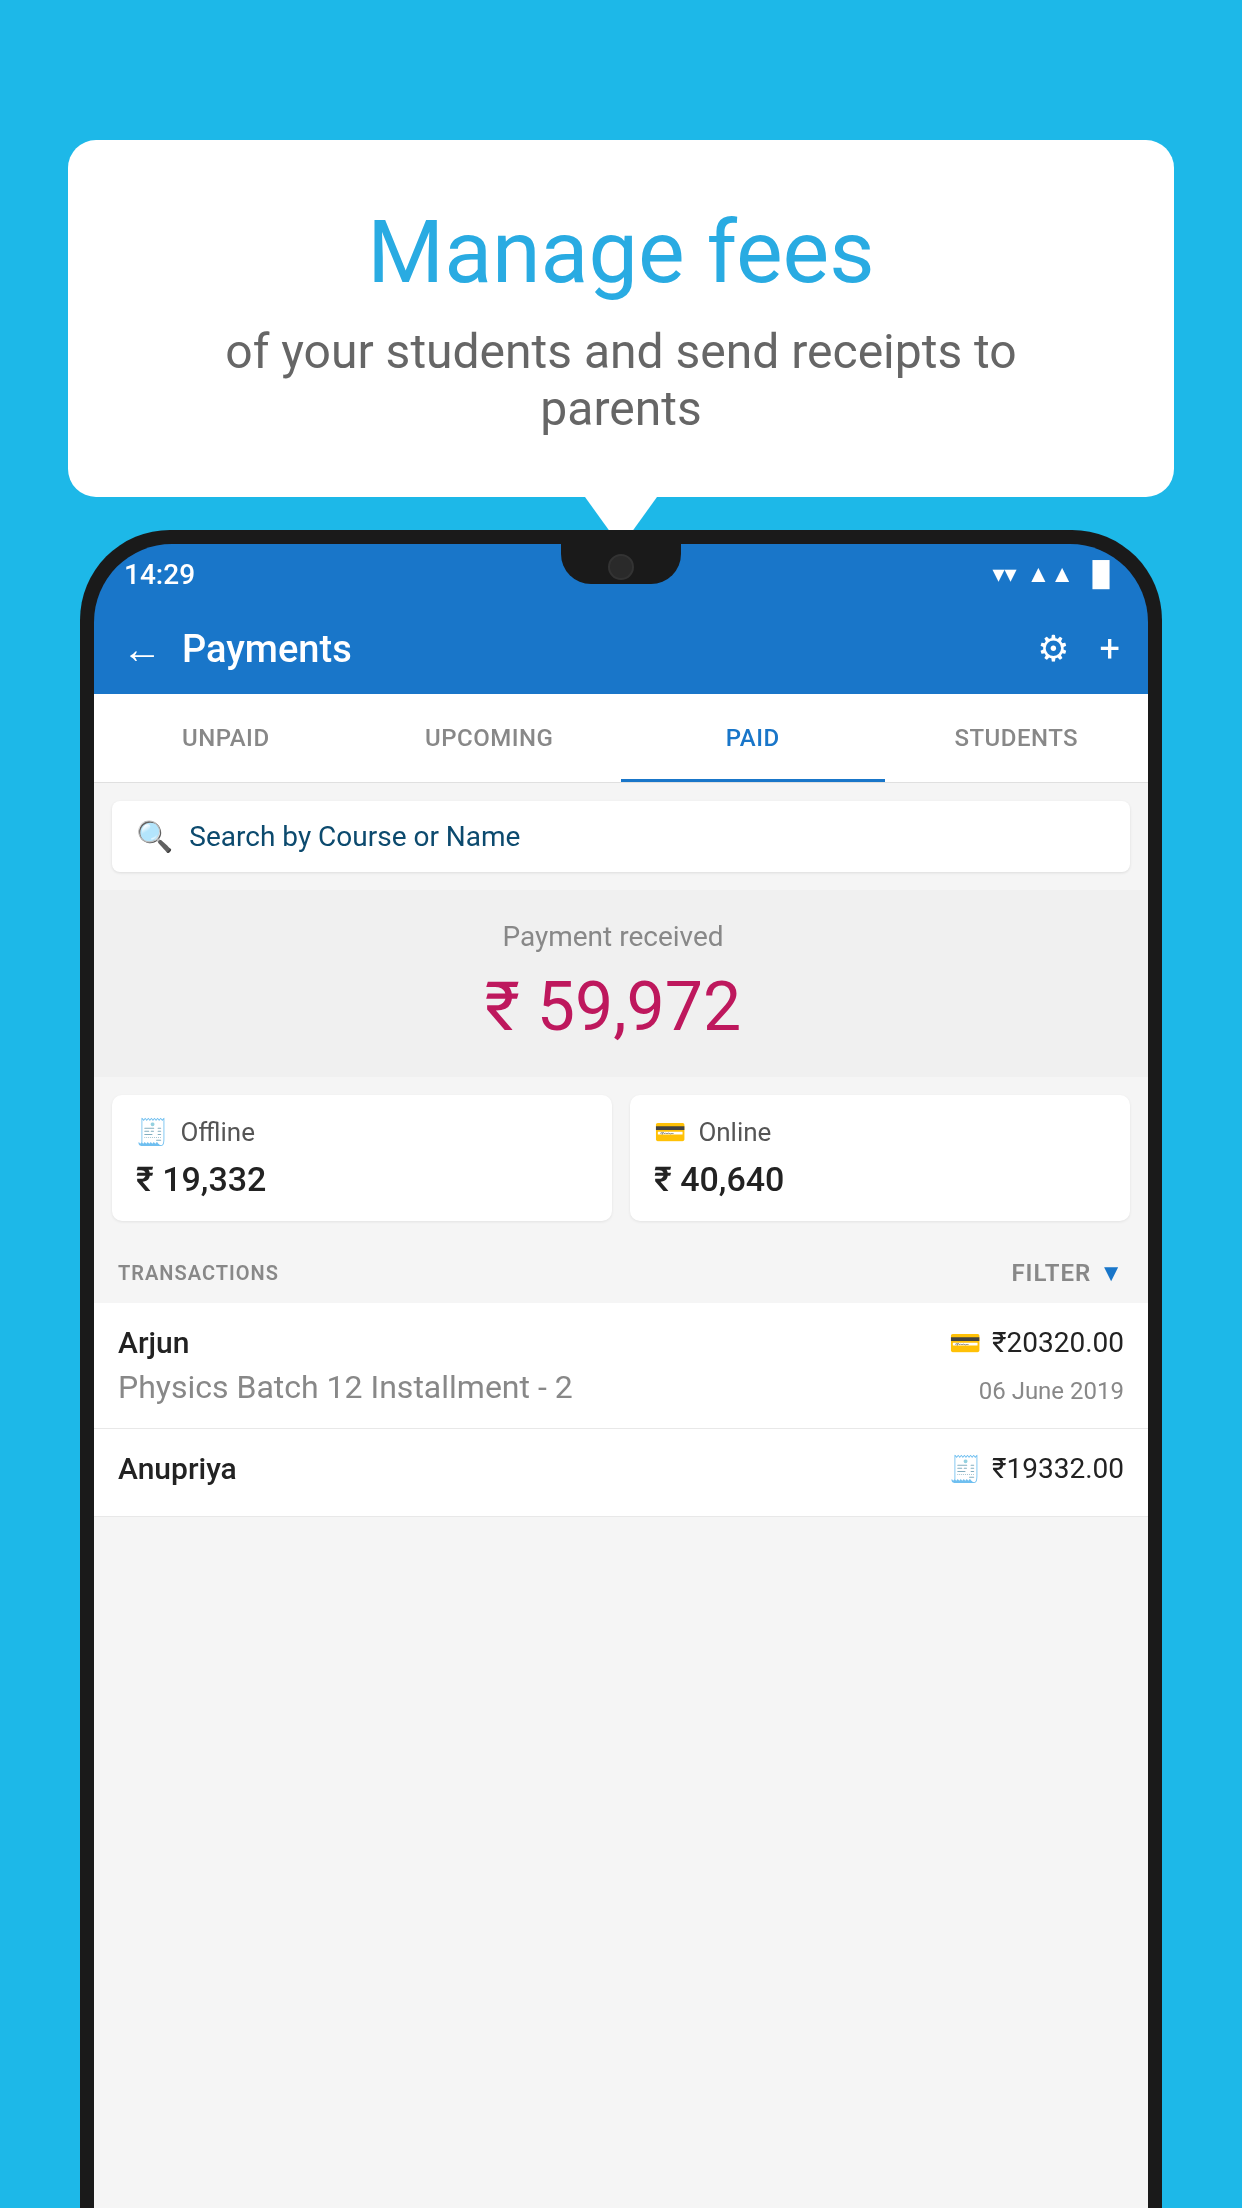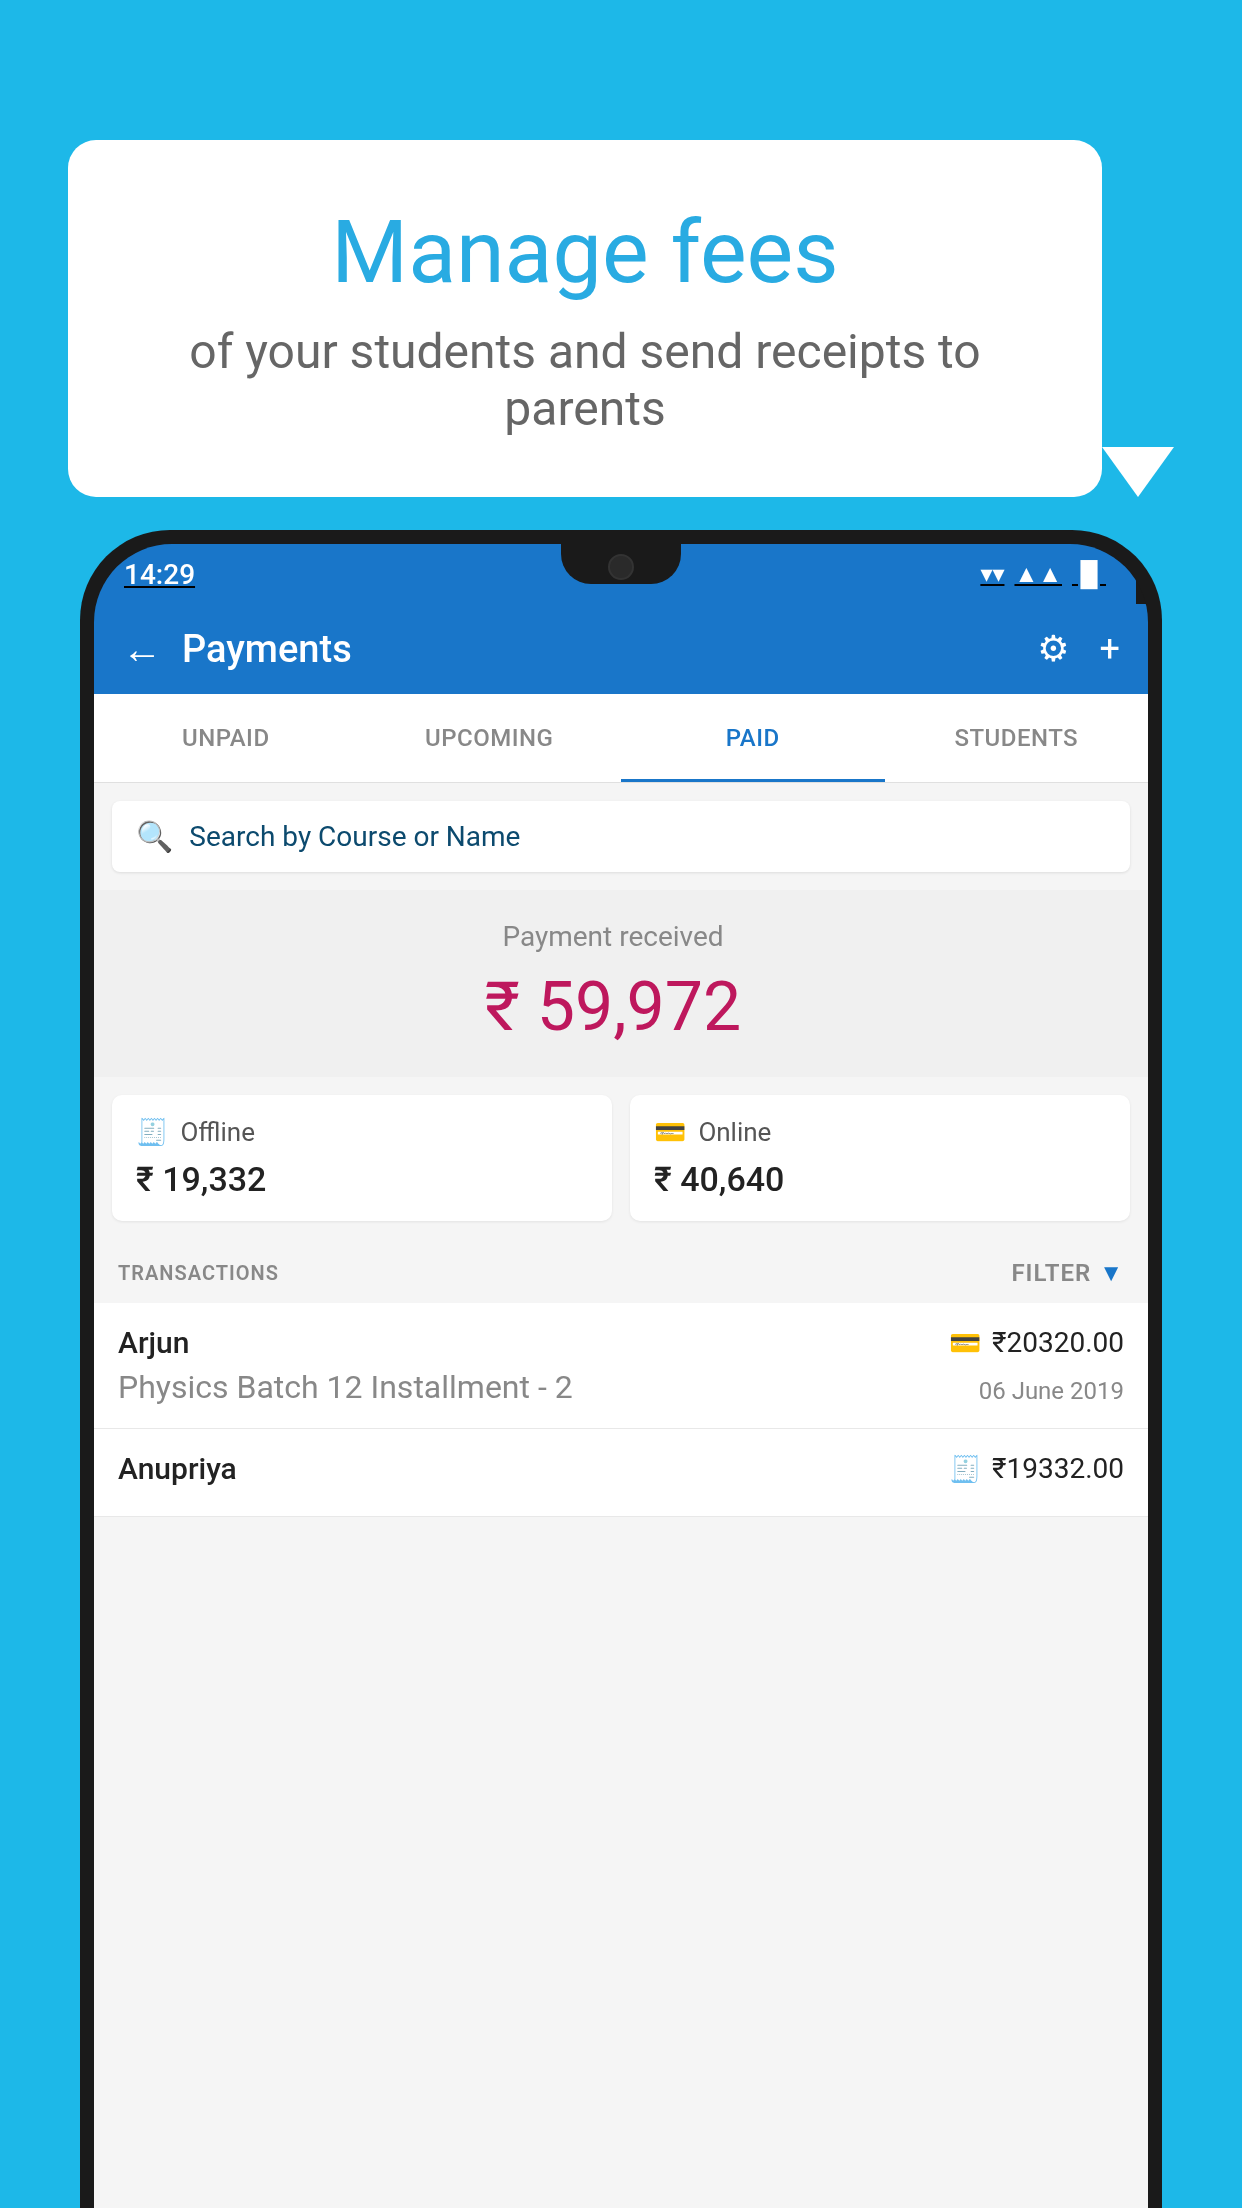--- a/index.html
+++ b/index.html
@@ -13,22 +13,22 @@
       position: relative;
     }
 
     
     .speech-bubble-wrapper {
       position: absolute;
       top: 140px;
       left: 68px;
       right: 68px;
       display: flex;
-      flex-direction: row;
-      align-items: flex-end;
+      flex-direction: column;
+      align-items: center;
     }
 
     .speech-bubble {
       background: white;
       border-radius: 28px;
       padding: 60px 80px;
       text-align: center;
       width: 100%;
       position: relative;
     }
@@ -101,29 +101,28 @@
       background: #2a2a2a;
       border-radius: 50%;
       border: 2px solid #333;
     }
 
     
     .status-bar {
       position: absolute;
       top: 0;
       left: 0;
-      right: 12px;
+      right: 0;
       height: 60px;
       background: #1976c9;
       display: flex;
       align-items: center;
       justify-content: space-between;
       padding: 0 30px;
       z-index: 5;
-      text-decoration: underline;
     }
 
     .status-time {
       color: white;
       font-size: 28px;
       font-weight: 500;
     }
 
     .status-icons {
       display: flex;

